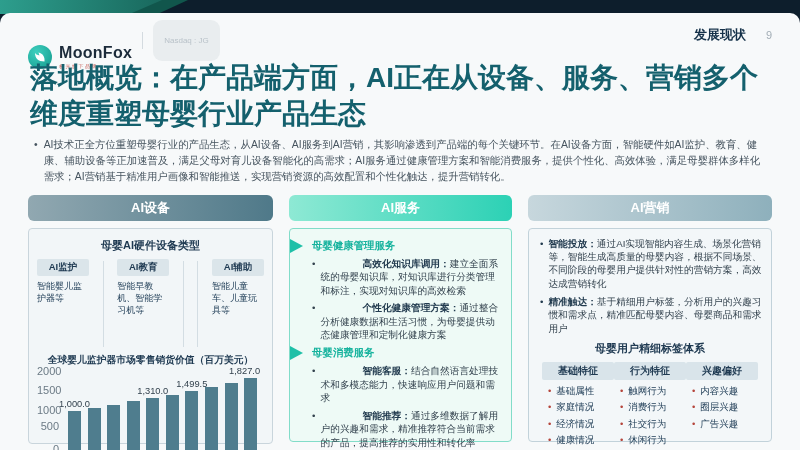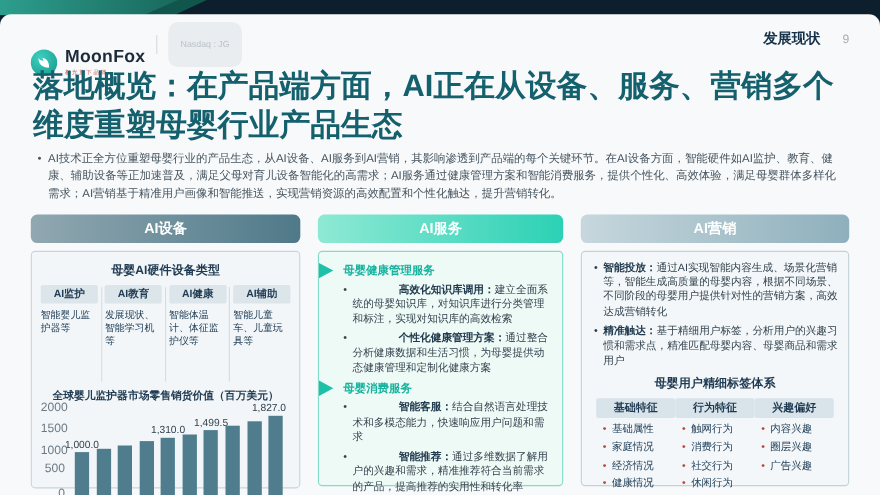--- a/index.html
+++ b/index.html
@@ -145,27 +145,23 @@
         <div class="col-box">
           <div class="device-types-title">母婴AI硬件设备类型</div>
           <div class="device-grid" id="device-grid">
               <div class="mini-col">
                 <div class="mini-tag">AI监护</div>
                 <div class="mini-desc">智能婴儿监护器等</div>
               </div>
               <div class="mini-sep"></div>
               <div class="mini-col">
                 <div class="mini-tag">AI教育</div>
-                <div class="mini-desc">发展现状、智能学习机等</div>
+                <div class="mini-desc">智能早教机、智能学习机等</div>
               </div>
               <div class="mini-sep"></div>
-              <div class="mini-col">
-                <div class="mini-tag">AI健康</div>
-                <div class="mini-desc">智能体温计、体征监护仪等</div>
-              </div>
               <div class="mini-sep"></div>
               <div class="mini-col">
                 <div class="mini-tag">AI辅助</div>
                 <div class="mini-desc">智能儿童车、儿童玩具等</div>
               </div>
             </div>
           <div class="chart-title">全球婴儿监护器市场零售销货价值（百万美元）</div>
           <div class="chart" id="chart">
             <div class="chart-plot" id="chart-plot">
                 <div class="barwrap">

